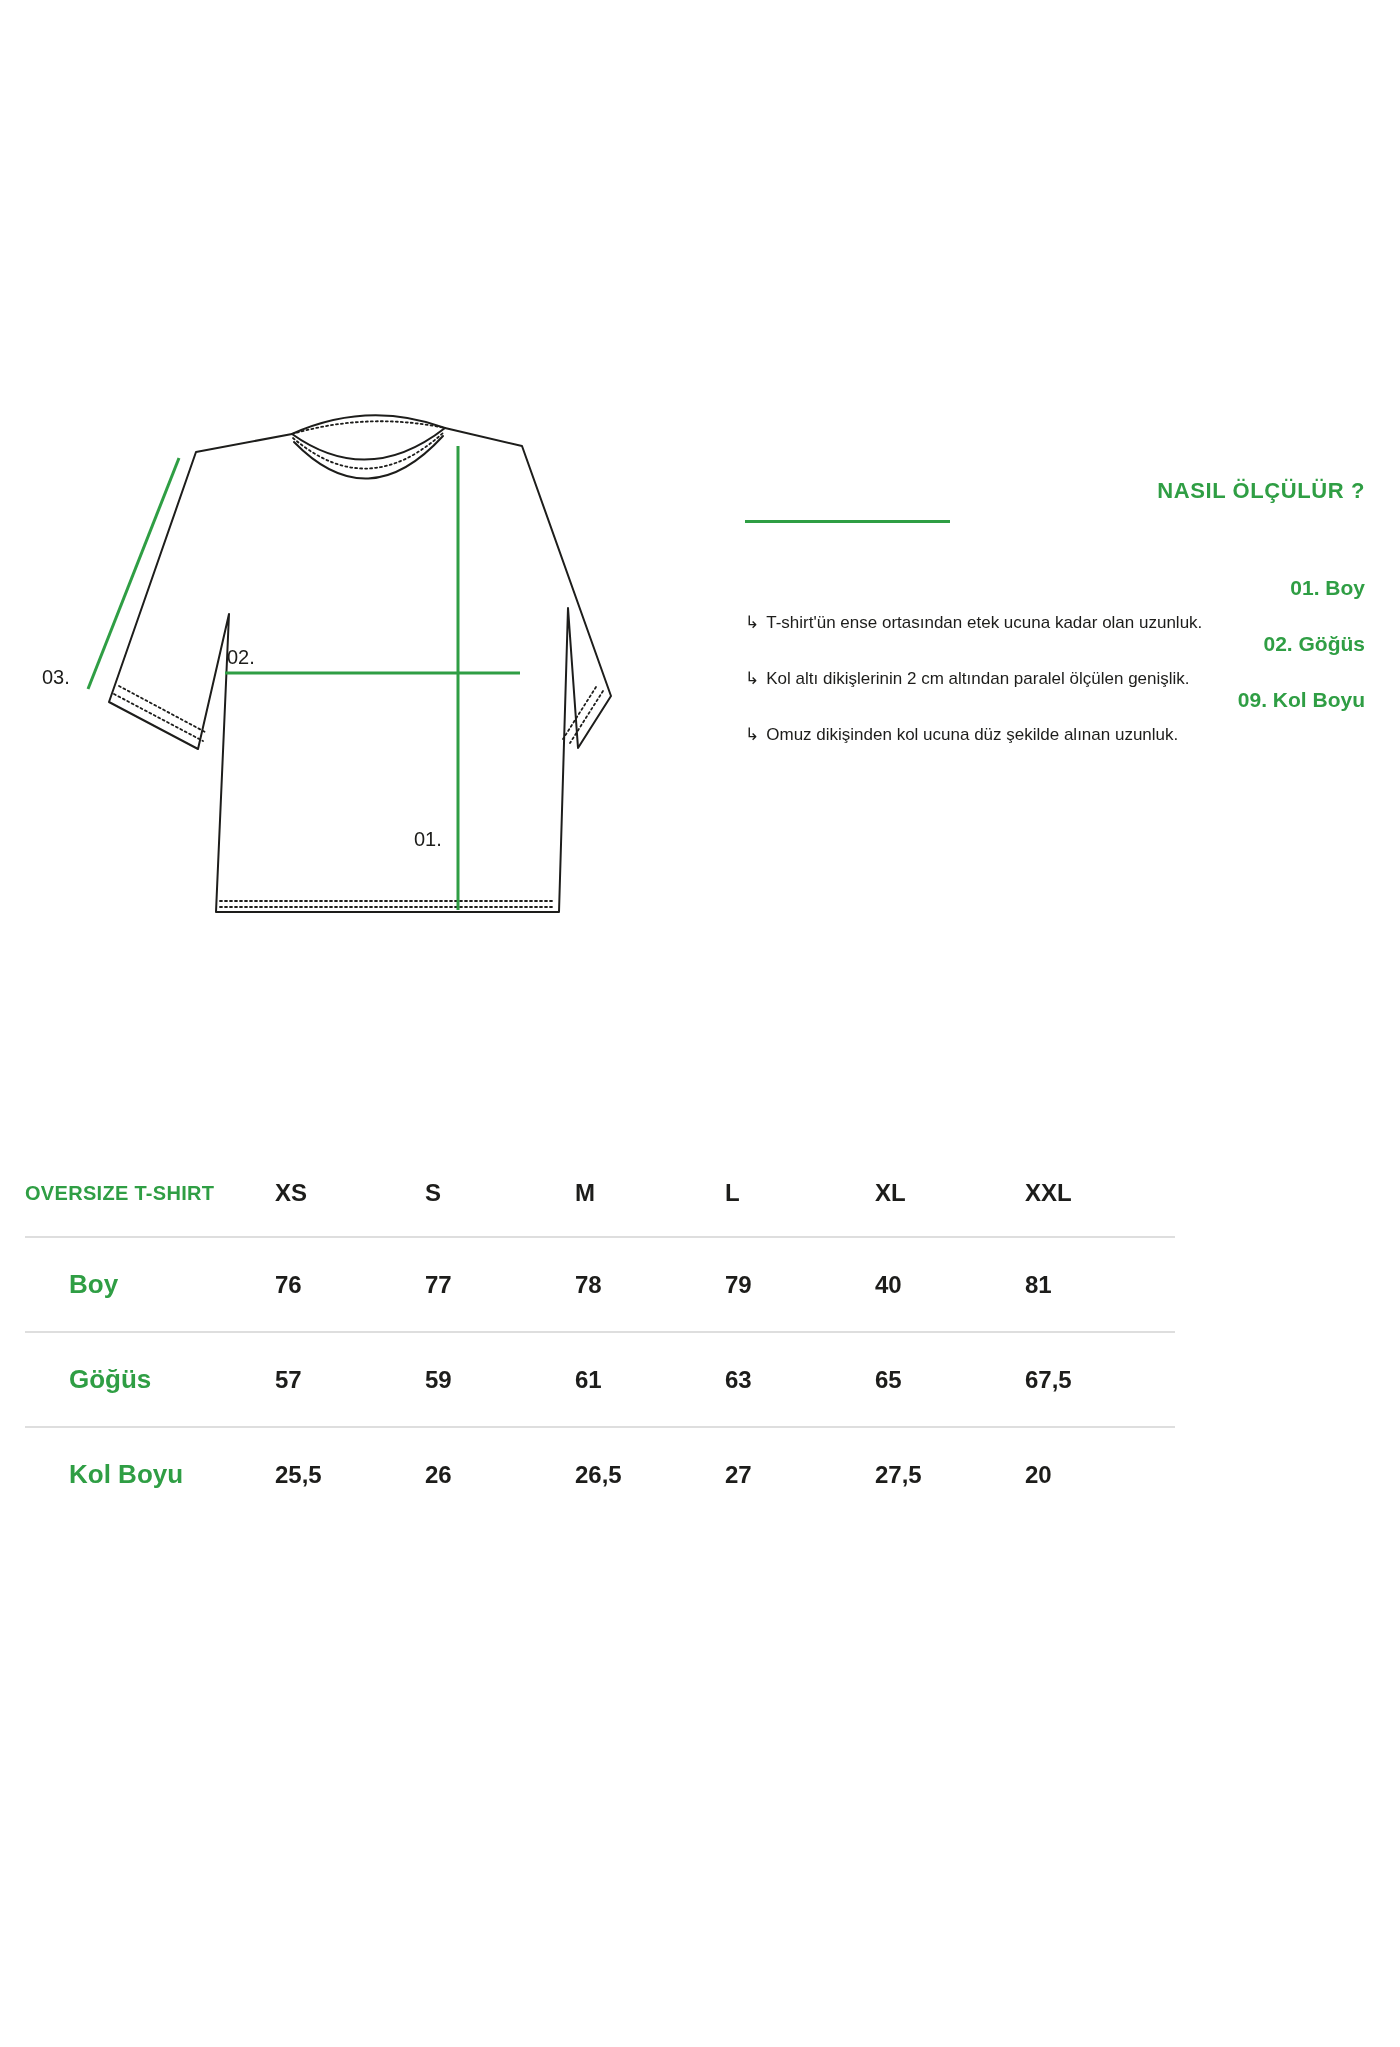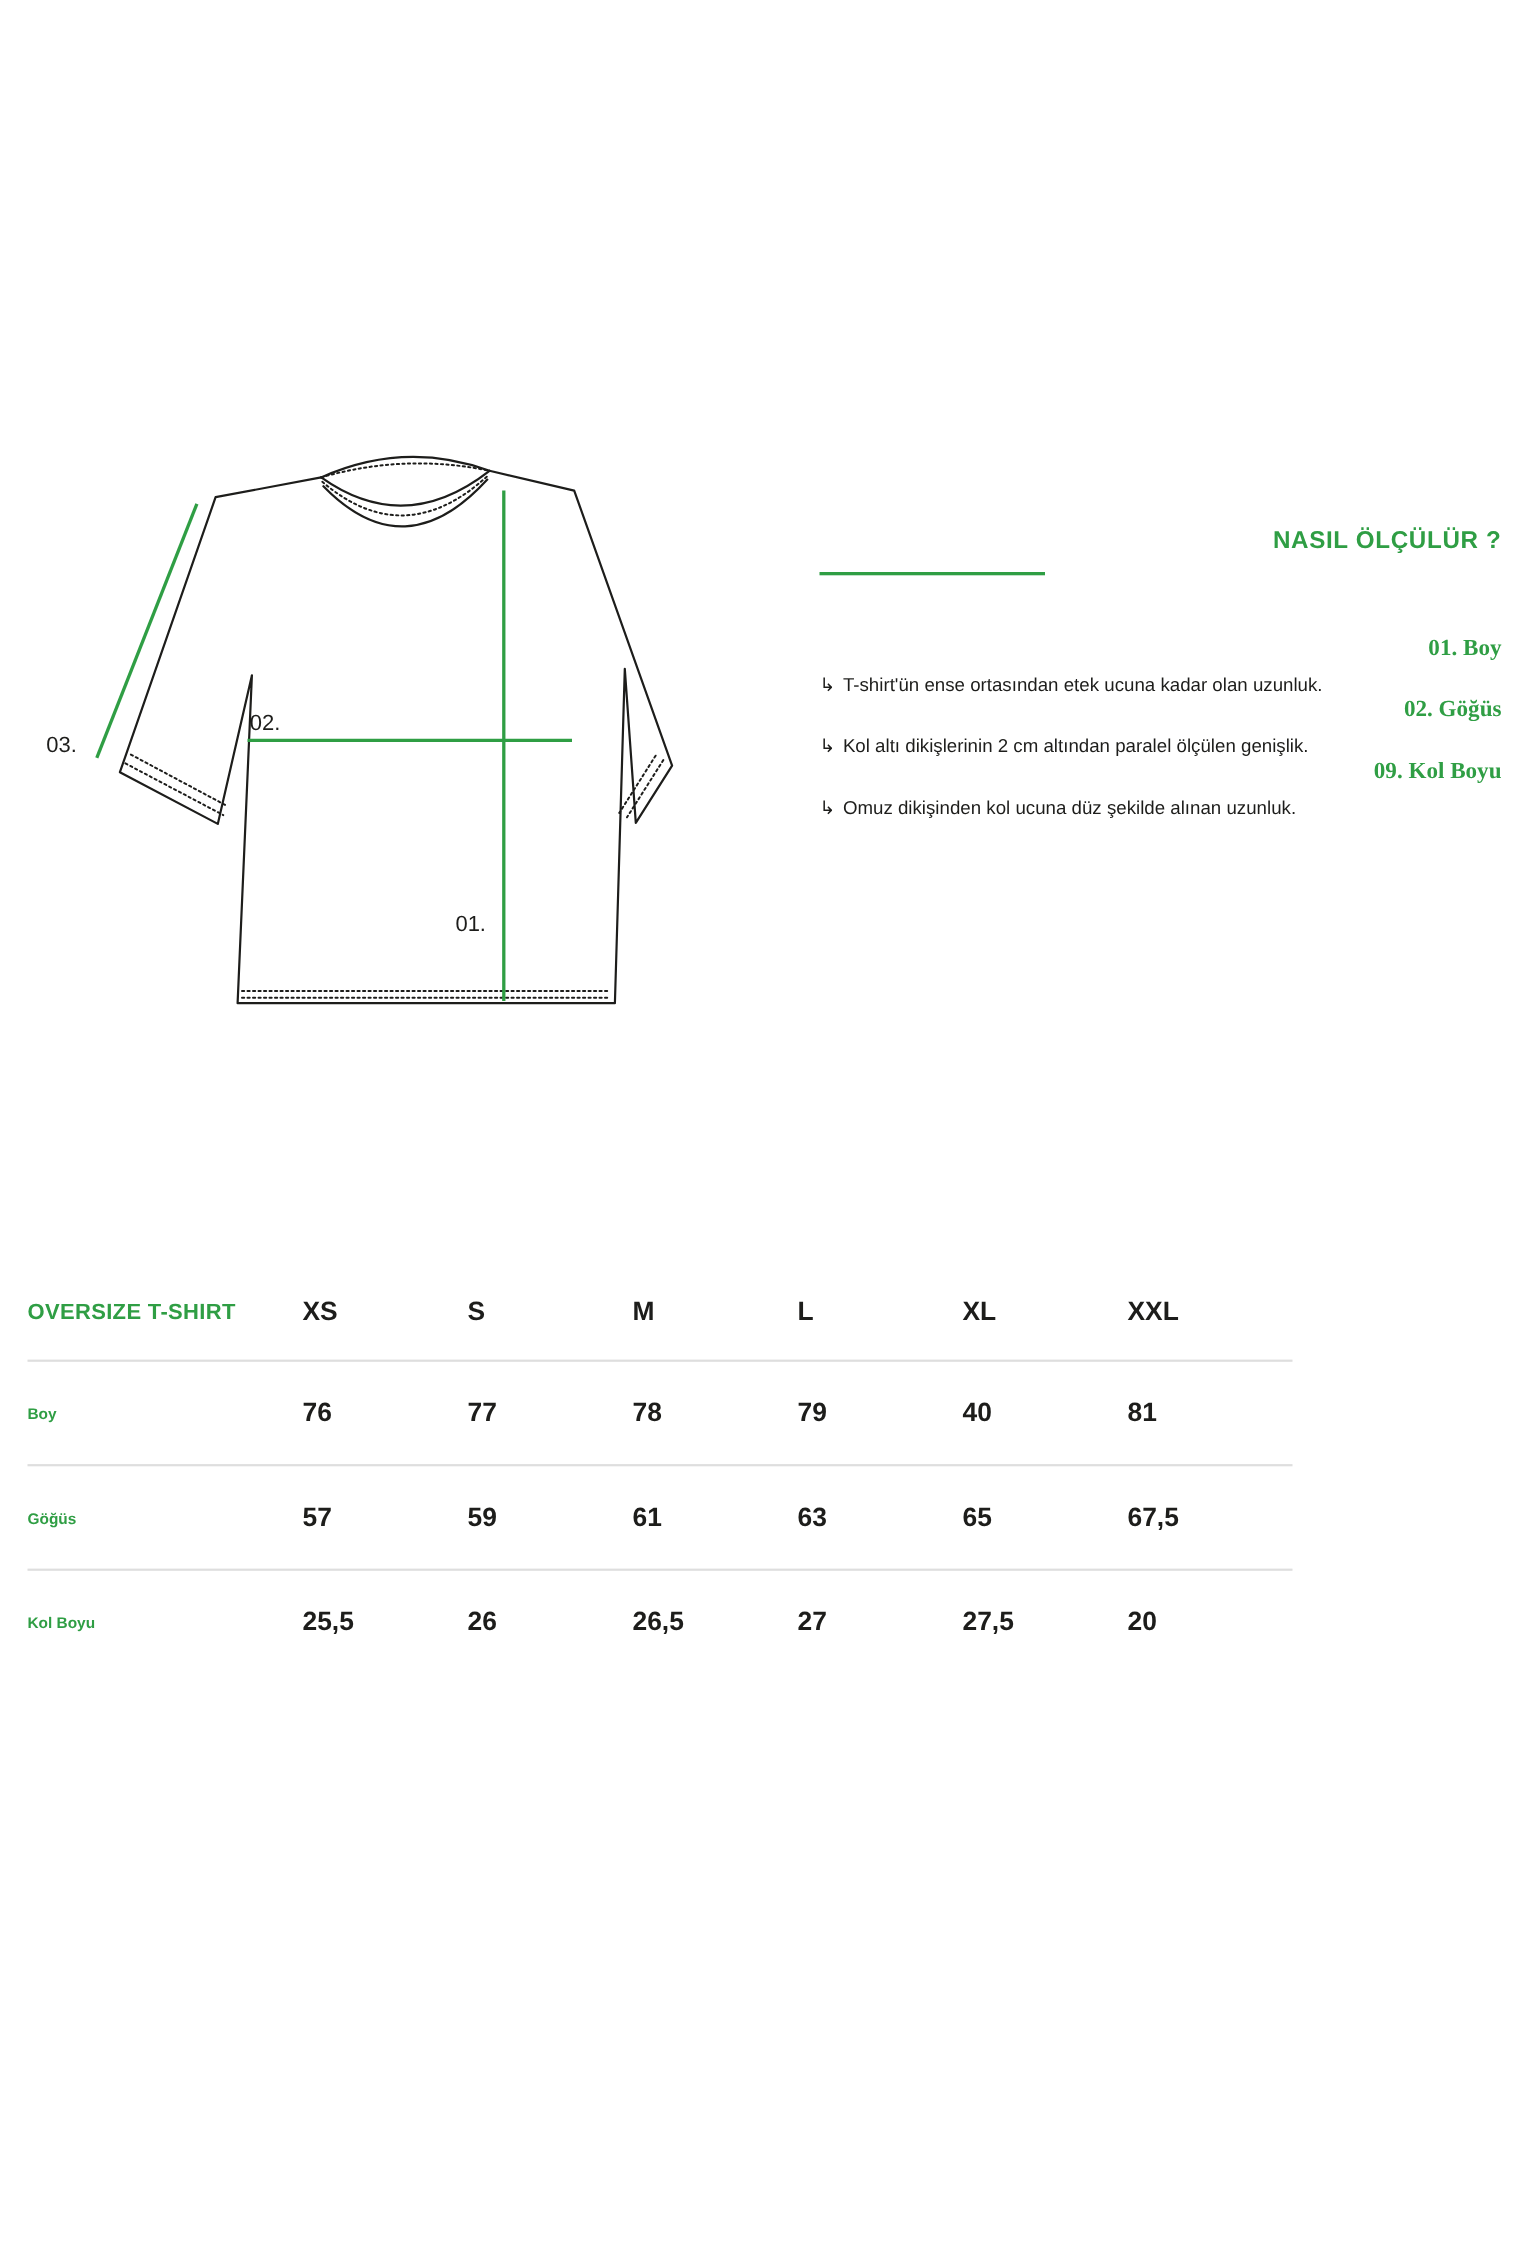--- a/index.html
+++ b/index.html
@@ -29,36 +29,36 @@
   
   .info { position:absolute; left:745px; top:478px; width:620px;text-align:right; }
   .info-title {
     color:var(--green,#2f9e44);
     font-size:22px; font-weight:bold; letter-spacing:0.6px;
     line-height:26px;
   }
   .title-underline { width:205px; height:3px; background:var(--green,#2f9e44); margin-top:16px; }
   .mi { }
   .mi.first { margin-top:54px; }
-  .mi-heading { color:var(--green,#2f9e44); font-size:21px; font-weight:bold; line-height:22px;font-family:Liberation Serif, serif; }
+  .mi-heading { color:var(--green,#2f9e44); font-size:21px; font-weight:bold; line-height:22px; }
   .mi-desc { margin-top:14px; font-size:17px; line-height:20px; display:flex; gap:7px; align-items:flex-start; }
   .arrow-glyph { font-size:17px; line-height:20px; }
 
   
   .size-table { position:absolute; left:25px; top:1150px; width:1150px; }
   .trow {
     display:grid;
     grid-template-columns:250px repeat(6, 150px);
     align-items:center;
   }
   .trow.header { height:86px; }
   .trow.body-row { height:95px; border-top:2px solid var(--divider,#dedede); }
   .cell-product { color:var(--green,#2f9e44); font-size:20px; font-weight:bold; letter-spacing:0.3px; }
   .cell-size { font-size:24px; font-weight:bold; text-align:left; }
-  .cell-label { color:var(--green,#2f9e44); font-size:14px; font-weight:bold; }
+  .cell-label { color:var(--green,#2f9e44); font-size:26px; font-weight:bold;margin-left:44px; }
   .cell-value { font-size:24px; font-weight:bold; text-align:left; }
 </style>
 </head>
 <body>
 
 <div class="page">
 
   <svg class="figure" width="620" height="540" viewBox="0 0 620 540">
 
     <g>

